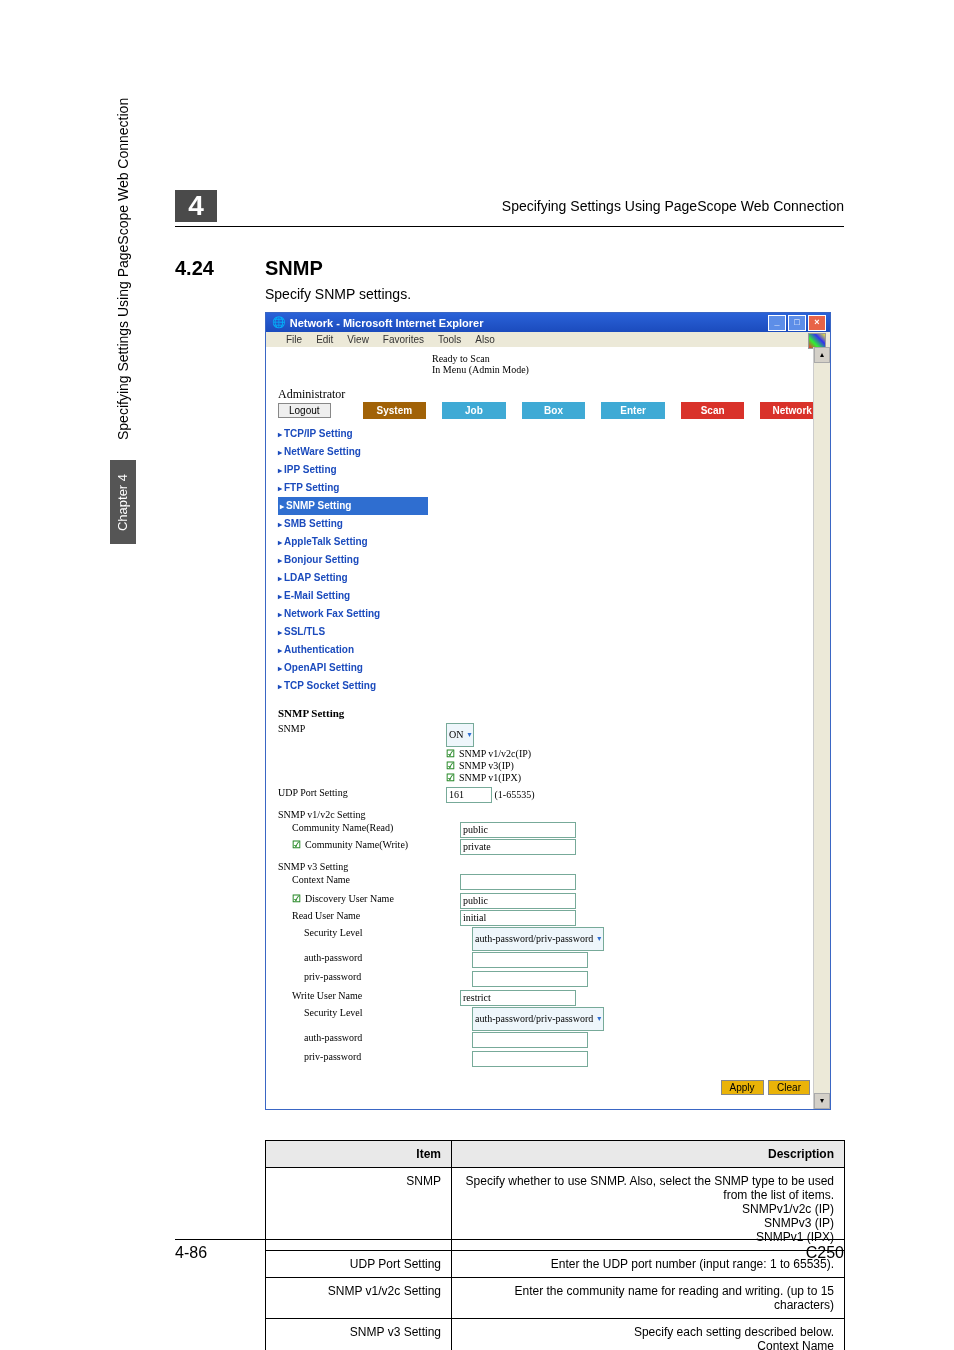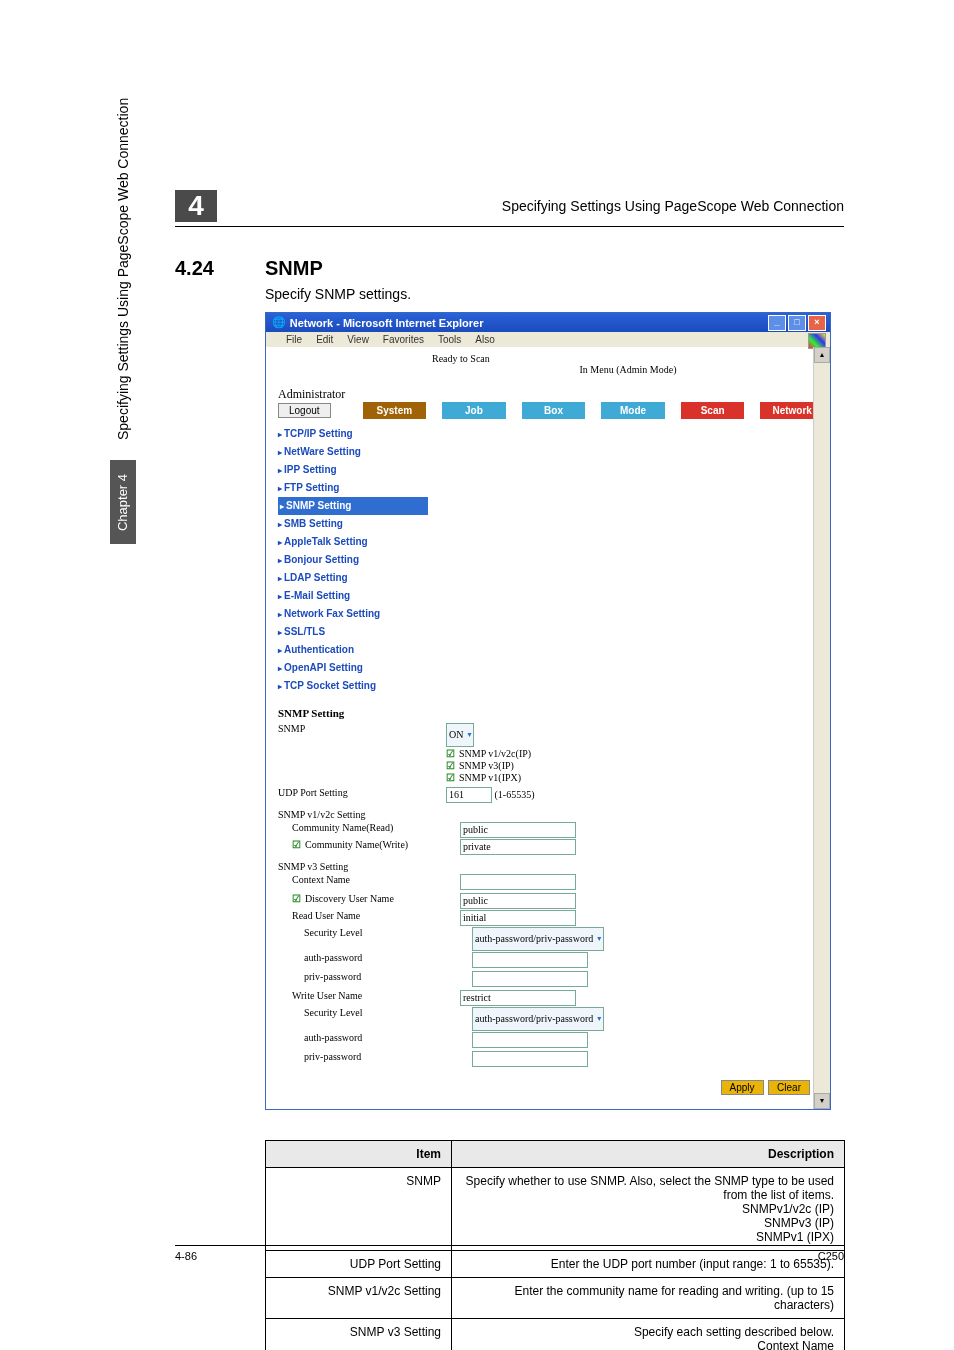--- a/index.html
+++ b/index.html
@@ -141,21 +141,21 @@
   }
   .content {
     padding: 6px;
     position: relative;
   }
   .brand {
     margin-left: 160px;
     margin-bottom: 12px;
   }
   .brand-line1 { font-family: 'Times New Roman', serif; font-size: 10px; }
-  .brand-line2 { font-family: 'Times New Roman', serif; font-size: 10px; text-align: center; }
+  .brand-line2 { font-family: 'Times New Roman', serif; font-size: 10px; }
   .admin-label { font-family: 'Times New Roman', serif; font-size: 12px; margin-left: 6px; }
   .tab-row {
     display: flex;
     align-items: center;
     gap: 16px;
     margin-left: 6px;
     margin-bottom: 6px;
   }
   .logout-btn {
     border: 1px solid #888;
@@ -261,21 +261,21 @@
   }
   .desc-table td.item-col { width: 165px; }
 
   .footer {
     position:absolute;
     bottom: 88px;
     left: 175px;
     right: 110px;
     border-top: 1px solid #000;
     padding-top: 4px;
-    font-size: 11px;
+    font-size: 16px;
     display:flex; justify-content: space-between;
   }
 </style>
 </head>
 <body>
 
 <div class="page">
 
   <div class="side-text">Specifying Settings Using PageScope Web Connection</div>
   <div class="side-tab">
@@ -321,21 +321,21 @@
       <div class="brand">
         <div class="brand-line1">Ready to Scan</div>
         <div class="brand-line2">In Menu (Admin Mode)</div>
       </div>
       <div class="admin-label">Administrator</div>
       <div class="tab-row">
         <button class="logout-btn">Logout</button>
         <div class="nav-tab blue">System</div>
         <div class="nav-tab cyan">Job</div>
         <div class="nav-tab cyan">Box</div>
-        <div class="nav-tab cyan">Mode</div>
+        <div class="nav-tab cyan">Enter</div>
         <div class="nav-tab red">Scan</div>
         <div class="nav-tab red">Network</div>
       </div>
 
       <div class="body-cols">
         <div class="sidebar">
           <div class="side-item">TCP/IP Setting</div>
           <div class="side-item">NetWare Setting</div>
           <div class="side-item">IPP Setting</div>
           <div class="side-item">FTP Setting</div>

